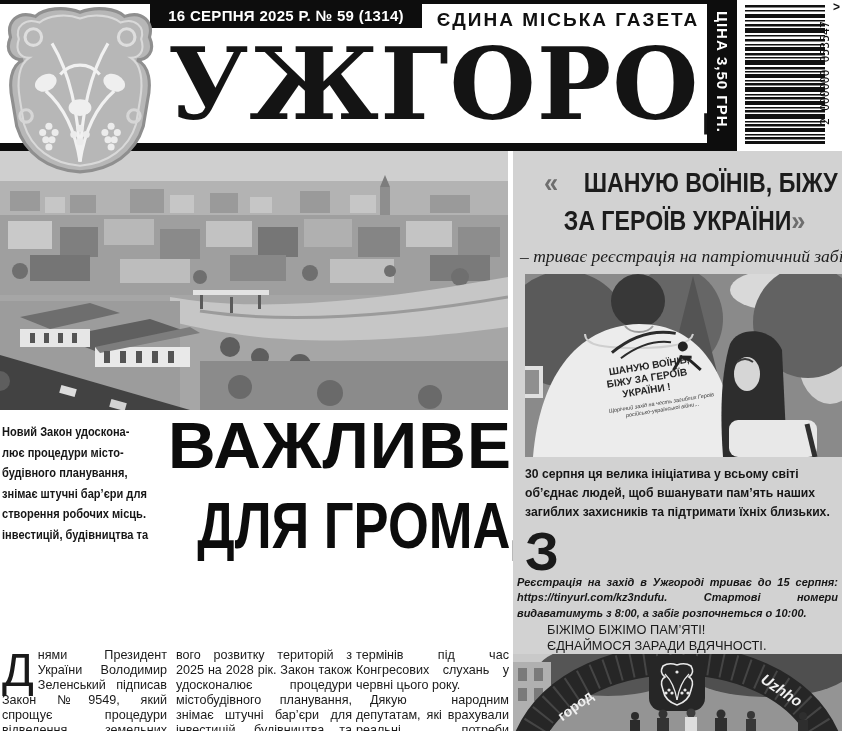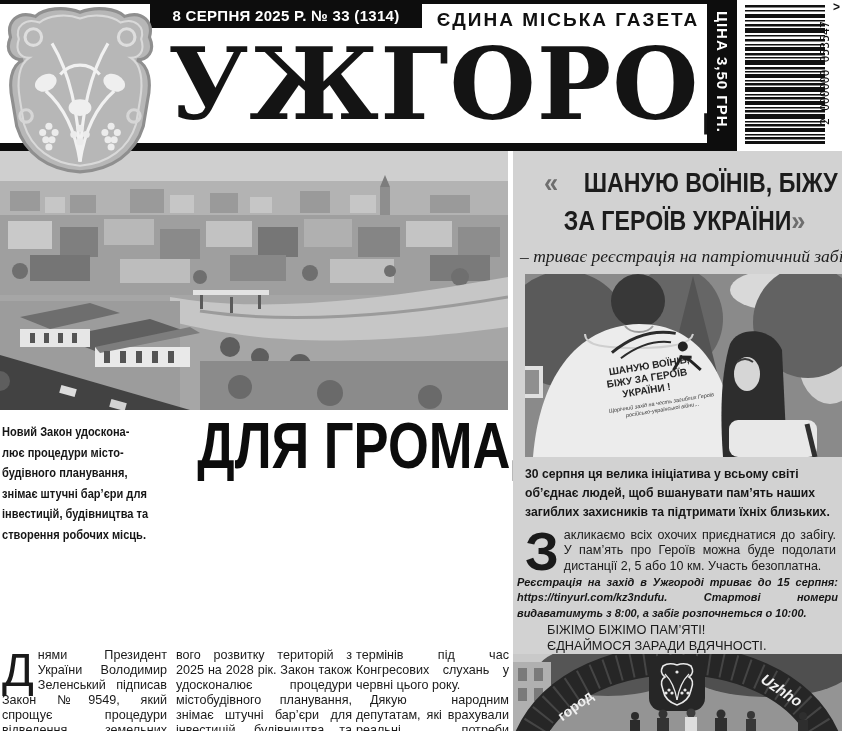--- a/index.html
+++ b/index.html
@@ -66,21 +66,21 @@
   .arch-photo{left:513px;top:654px;width:329px;height:77px;}
   svg text{font-family:"Liberation Sans",sans-serif;}
 </style>
 </head>
 <body>
 
 <div class="page">
 
   <div class="abs top-rule"></div>
   <div class="abs date-box">
-    <span>8 СЕРПНЯ 2025 Р. № 33 (1314)</span>
+    <span>16 СЕРПНЯ 2025 Р. № 59 (1314)</span>
   </div>
   <div class="abs tagline">ЄДИНА МІСЬКА ГАЗЕТА</div>
   <h1 class="abs masthead-title">УЖГОРОД</h1>
 
   <div class="abs price-strip">
     <span class="price-text">ЦІНА 3,50 ГРН.</span>
   </div>
 
   <div class="abs barcode-panel">
     <svg width="86" height="140" viewBox="0 0 86 140" style="position:absolute;left:4px;top:5px;">
@@ -252,25 +252,26 @@
         <circle cx="330" cy="242" r="13"></circle>
         <circle cx="430" cy="246" r="12"></circle>
       </g>
   </svg>
 
   <div class="abs standfirst-left">
     <span class="ln"><span>Новий Закон удоскона-</span></span>
     <span class="ln"><span>лює процедури місто-</span></span>
     <span class="ln"><span>будівного планування,</span></span>
     <span class="ln"><span>знімає штучні бар’єри для</span></span>
+    <span class="ln"><span>створення робочих місць.</span></span>
     <span class="ln"><span>інвестицій, будівництва та</span></span>
-    <span class="ln"><span>створення робочих місць.</span></span>
   </div>
 
   <div class="abs main-headline">
+    <b class="hl-line hl-1"><span>ВАЖЛИВЕ</span></b>
     <b class="hl-line hl-3"><span>ДЛЯ ГРОМАД</span></b>
   </div>
 
   <div class="abs bodycols col1">
     <p><span class="dropcap-d">Д</span><span>нями Президент України Володимир Зеленський підписав Закон №9549, який спрощує процедури відведення земельних ділянок для розвитку цифрової інфраструктури і дає громадам</span></p>
   </div>
   <div class="abs bodycols col2">
     <p>вого розвитку територій з 2025 на 2028 рік. Закон також удосконалює процедури містобудівного планування, знімає штучні бар’єри для інвестицій, будівництва та створення робочих місць.</p>
 
   </div>
@@ -319,21 +320,21 @@
     <path d="M282,150 L290,183" stroke="#2f2f2f" stroke-width="5"></path>
   </svg>
 
   <div class="abs standfirst-right">
     <span class="ln"><span>30 серпня ця велика ініціатива у всьому світі</span></span>
     <span class="ln"><span>об’єднає людей, щоб вшанувати пам’ять наших</span></span>
     <span class="ln"><span>загиблих захисників та підтримати їхніх близьких.</span></span>
   </div>
 
   <div class="abs r-para1">
-    <span class="dropcap-z">З</span><span>акликаємо всіх охочих приєднатися до забігу. У пам’ять про Героїв можна буде подолати дистанції 2, 5 або 10 км. Участь безоплатна.</span>
+    <span class="dropcap-z">З</span>
   </div>
 
   <div class="abs r-para2">Реєстрація на захід в Ужгороді триває до 15 серпня: https://tinyurl.com/kz3ndufu. Стартові номери видаватимуть з 8:00, а забіг розпочнеться о 10:00.</div>
 
   <div class="abs r-slogans">
     <div>БІЖІМО БІЖІМО ПАМ’ЯТІ!</div>
     <div>ЄДНАЙМОСЯ ЗАРАДИ ВДЯЧНОСТІ.</div>
   </div>
 
   <svg class="abs arch-photo" viewBox="0 0 329 77" preserveAspectRatio="none">

